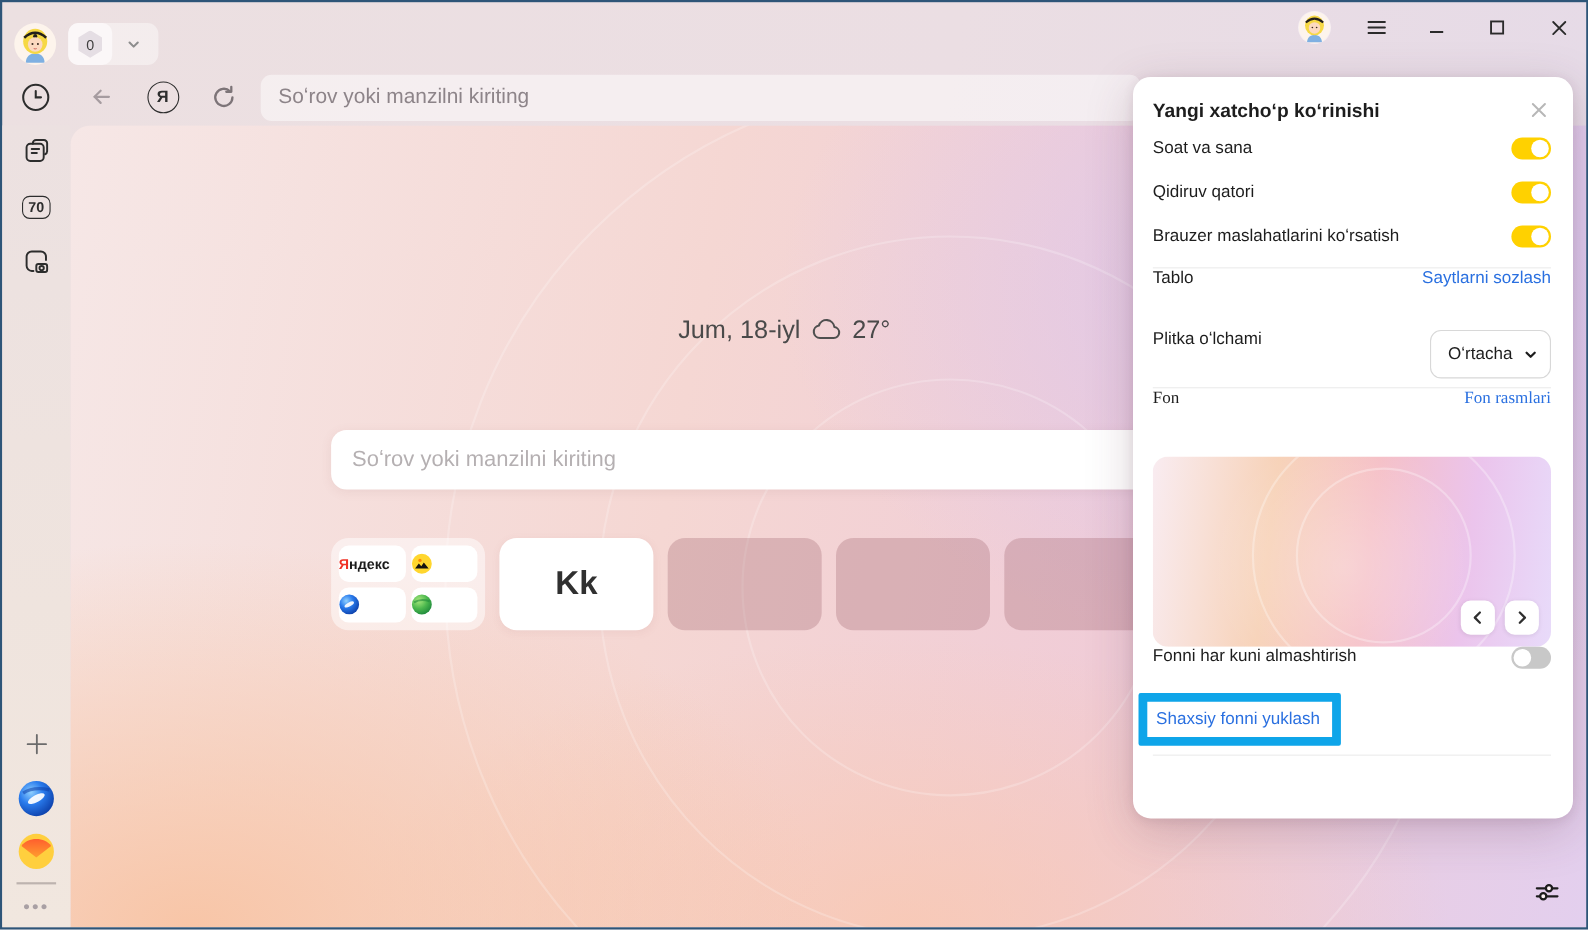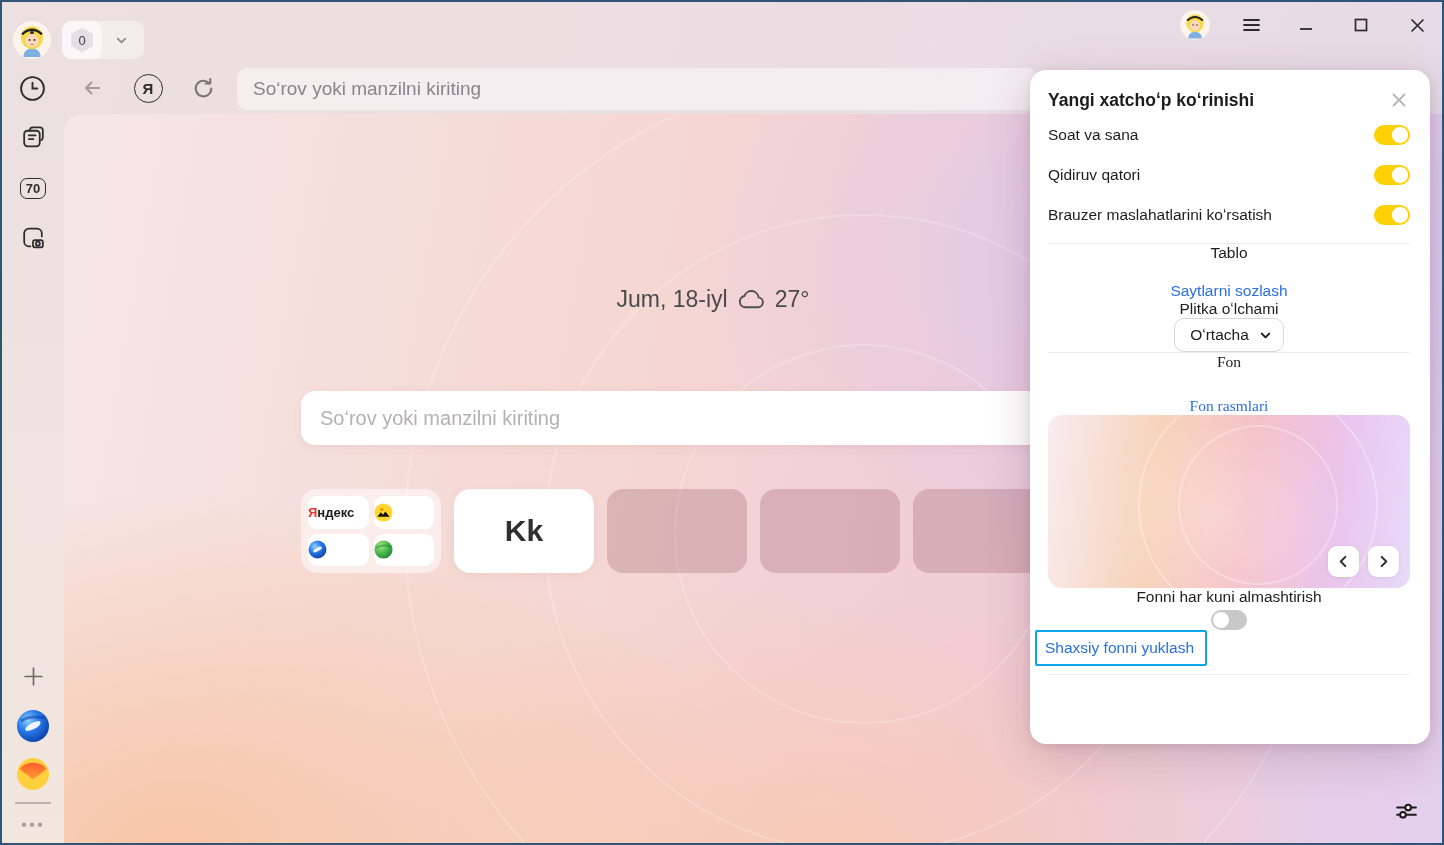--- a/index.html
+++ b/index.html
@@ -68,40 +68,40 @@
   
   .panel { position:absolute; left:1028px; top:68px; width:400px; height:674px; background:#fff; border-radius:16px;
     box-shadow:0 12px 44px rgba(90,50,70,.22), 0 2px 10px rgba(90,50,70,.12);
     padding:0 20px 0 18px; color:#1d1d1d; }
   .p-titlerow { display:flex; justify-content:space-between; align-items:center; padding-top:15px; height:45px; }
   .p-title { font-size:17.5px; font-weight:700; }
   .p-close { width:22px; height:22px; display:flex; align-items:center; justify-content:center; }
   .rowt { height:40px; display:flex; align-items:center; justify-content:space-between; font-size:15.5px; }
   .rowt:first-of-type { margin-top:6px; }
   .divider { border-top:1px solid #ececec; margin-top:8px; }
-  .srow { display:flex; align-items:center; justify-content:space-between; font-size:15.5px;flex-direction:column; }
+  .srow { display:flex; justify-content:space-between; font-size:15.5px; }
   .row-tablo { height:56px; }
   .row-plitka { height:44px; }
   .row-fon { height:62px;font-family:Liberation Serif, serif; }
   .row-daily { height:42px; }
   .link { color:#2a70e0; text-decoration:none; font-size:15.5px; }
   .switch { width:36px; height:20px; border-radius:10px; background:#c8c8c8; position:relative; flex:0 0 auto; }
   .switch::after { content:""; position:absolute; left:2px; top:2px; width:16px; height:16px; border-radius:50%; background:#fff; }
   .switch.on { background:#ffd100; }
   .switch.on::after { left:auto; right:2px; }
   .selectbtn { display:flex; align-items:center; gap:10px; background:#fff; border:1px solid #d8d8d8; border-radius:10px;
     padding:7px 11px 7px 15px; font-size:15.5px; color:#1d1d1d; }
   .preview { position:relative; height:173px; border-radius:14px; overflow:hidden;
     background:
       radial-gradient(circle 120px at 48% 58%, rgba(255,255,255,.28) 0%, rgba(255,255,255,0) 100%),
       linear-gradient(97deg,#f9ecf1 0%,#f7d2b8 30%,#f5bfc6 54%,#ebc4ec 78%,#e8dbfa 100%); }
   .preview .pring { position:absolute; border-radius:50%; border:2px solid rgba(255,255,255,.3); }
   .carbtn { position:absolute; bottom:11px; width:31px; height:31px; background:#fff; border-radius:9px;
     display:flex; align-items:center; justify-content:center; box-shadow:0 1px 4px rgba(0,0,0,.08); }
-  .highlightbox { display:inline-block; border:2px solid #0ea5e9; border-radius:2px; padding:7px 11px 7px 8px; margin-left:-13px; }
+  .highlightbox { display:inline-block; border:8px solid #0ea5e9; border-radius:2px; padding:7px 11px 7px 8px; margin-left:-13px; }
   .p-footer { height:66px; display:flex; align-items:center; justify-content:center; gap:10px; font-size:15.5px; }
 </style>
 </head>
 <body>
 
 <div class="tabstrip">
   <div class="avatar">
     <svg width="38" height="38" viewBox="0 0 40 40">
       <circle cx="20" cy="20" r="19" fill="#fdf4ec"></circle>
       <path d="M11 38c0-6 4-9 9-9s9 3 9 9z" fill="#7fb0e2"></path>

